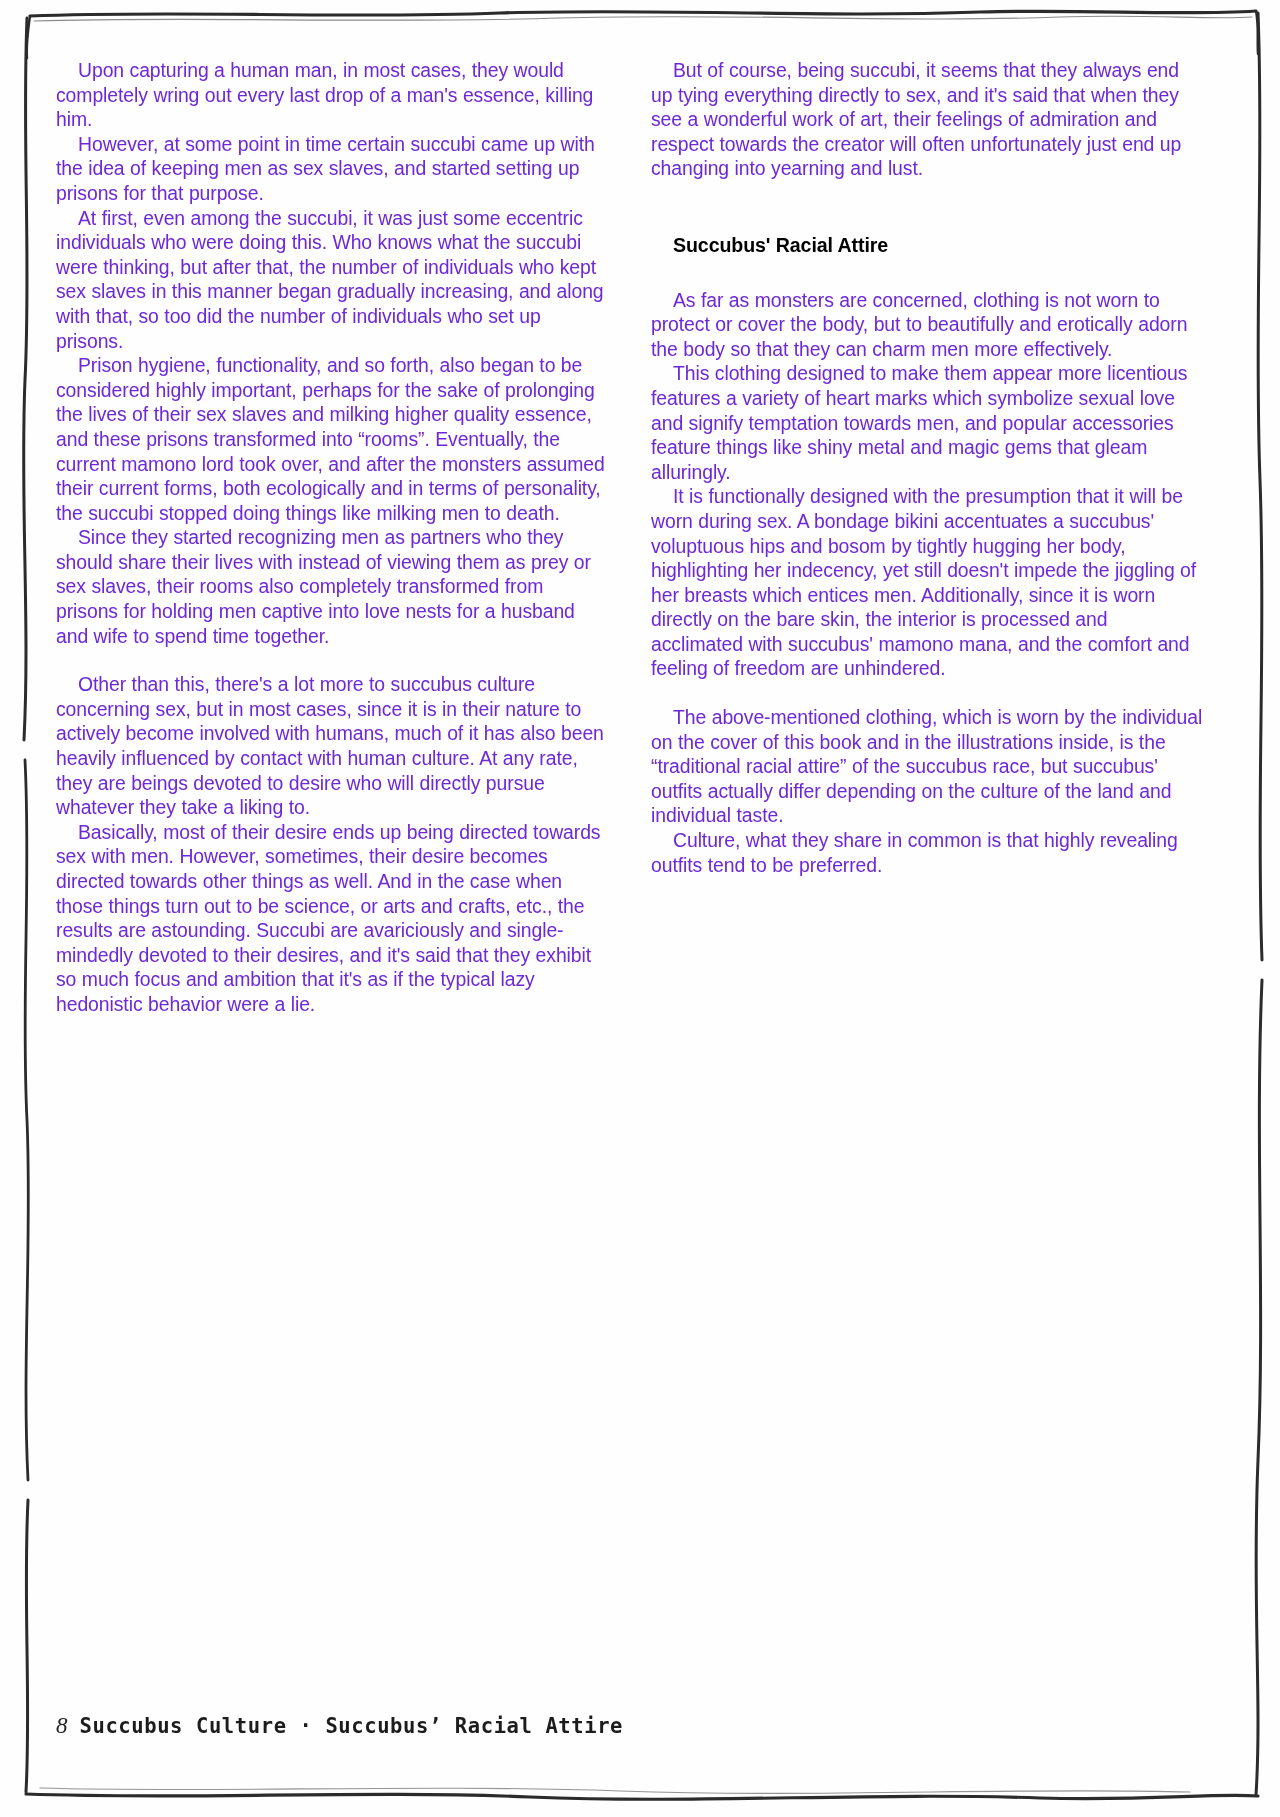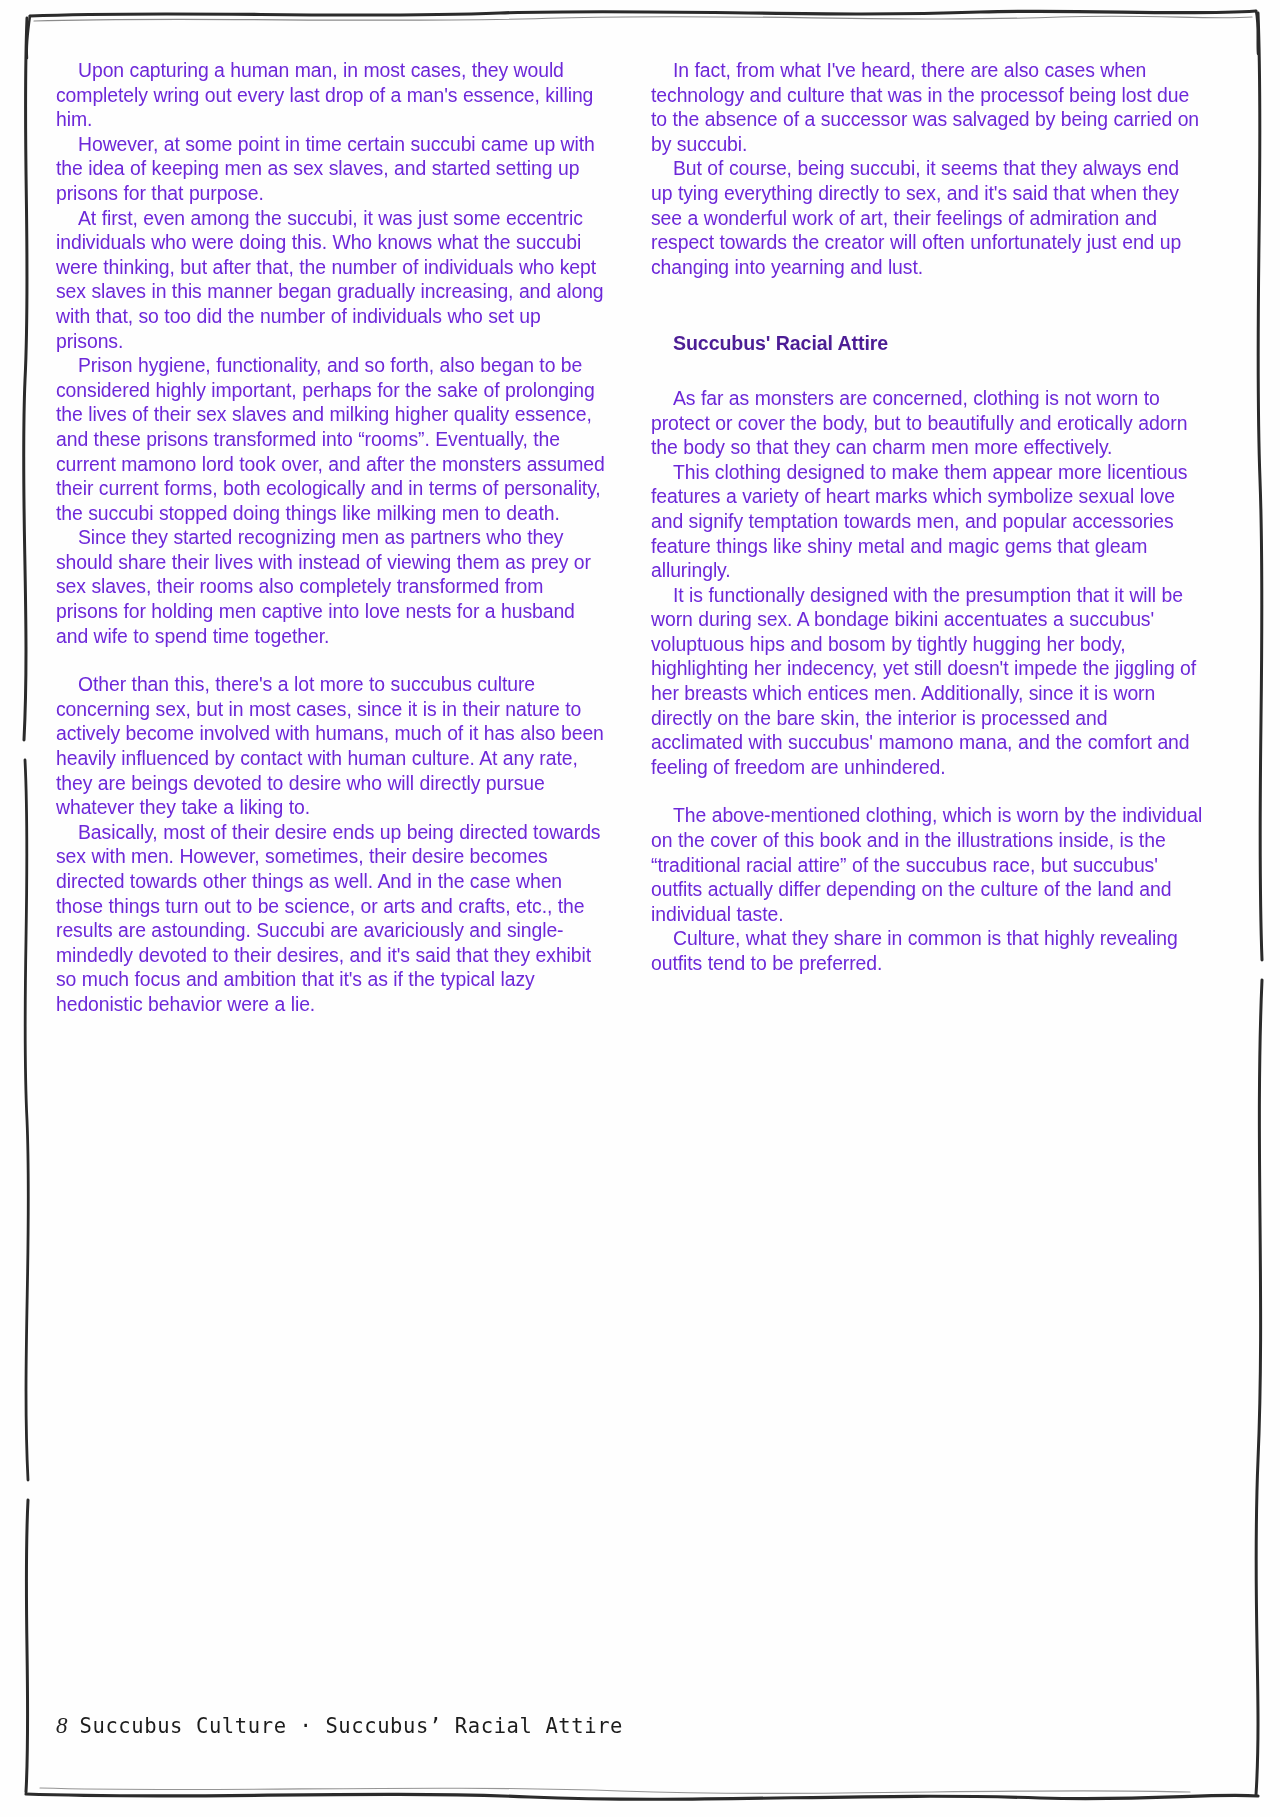--- a/index.html
+++ b/index.html
@@ -60,21 +60,21 @@
   p.para.gap {
     margin-top: 24px;
   }
 
   h2.section-heading {
     margin: 0;
     font-size: 19.6px;
     line-height: 24.6px;
     font-weight: bold;
     text-indent: 22px;
-    color: #4c1d95;
+    color: #000000;
     letter-spacing: -0.1px;
   }
   .heading-block {
     margin-top: 52px;
     margin-bottom: 30px;
   }
 
   
   #footer {
     position: absolute;
@@ -90,41 +90,41 @@
     font-style: italic;
     font-size: 23px;
     color: #222;
     letter-spacing: 0;
   }
   #footer .running-head {
     font-family: "DejaVu Sans Mono", monospace;
     font-size: 20.5px;
     color: #1c1c1c;
     letter-spacing: 0.6px;
+    font-weight: bold;
   }
 </style>
 </head>
 <body>
 
 <div id="page">
 
   <div id="columns">
 
     <div class="column">
       <p class="para">Upon capturing a human man, in most cases, they would completely wring out every last drop of a man's essence, killing him.</p>
       <p class="para">However, at some point in time certain succubi came up with the idea of keeping men as sex slaves, and started setting up prisons for that purpose.</p>
       <p class="para">At first, even among the succubi, it was just some eccentric individuals who were doing this. Who knows what the succubi were thinking, but after that, the number of individuals who kept sex slaves in this manner began gradually increasing, and along with that, so too did the number of individuals who set up prisons.</p>
       <p class="para">Prison hygiene, functionality, and so forth, also began to be considered highly important, perhaps for the sake of prolonging the lives of their sex slaves and milking higher quality essence, and these prisons transformed into “rooms”. Eventually, the current mamono lord took over, and after the monsters assumed their current forms, both ecologically and in terms of personality, the succubi stopped doing things like milking men to death.</p>
       <p class="para">Since they started recognizing men as partners who they should share their lives with instead of viewing them as prey or sex slaves, their rooms also completely transformed from prisons for holding men captive into love nests for a husband and wife to spend time together.</p>
       <p class="para gap">Other than this, there's a lot more to succubus culture concerning sex, but in most cases, since it is in their nature to actively become involved with humans, much of it has also been heavily influenced by contact with human culture. At any rate, they are beings devoted to desire who will directly pursue whatever they take a liking to.</p>
       <p class="para">Basically, most of their desire ends up being directed towards sex with men. However, sometimes, their desire becomes directed towards other things as well. And in the case when those things turn out to be science, or arts and crafts, etc., the results are astounding. Succubi are avariciously and single-mindedly devoted to their desires, and it's said that they exhibit so much focus and ambition that it's as if the typical lazy hedonistic behavior were a lie.</p>
     </div>
 
     <div class="column">
-      <p class="para">In fact, from what I've heard, there are also cases when technology and culture that was in the processof being lost due to the absence of a successor was salvaged by being carried on by succubi.</p>
       <p class="para">But of course, being succubi, it seems that they always end up tying everything directly to sex, and it's said that when they see a wonderful work of art, their feelings of admiration and respect towards the creator will often unfortunately just end up changing into yearning and lust.</p>
 
       <div class="heading-block">
         <h2 class="section-heading">Succubus' Racial Attire</h2>
       </div>
 
       <p class="para">As far as monsters are concerned, clothing is not worn to protect or cover the body, but to beautifully and erotically adorn the body so that they can charm men more effectively.</p>
       <p class="para">This clothing designed to make them appear more licentious features a variety of heart marks which symbolize sexual love and signify temptation towards men, and popular accessories feature things like shiny metal and magic gems that gleam alluringly.</p>
       <p class="para">It is functionally designed with the presumption that it will be worn during sex. A bondage bikini accentuates a succubus' voluptuous hips and bosom by tightly hugging her body, highlighting her indecency, yet still doesn't impede the jiggling of her breasts which entices men. Additionally, since it is worn directly on the bare skin, the interior is processed and acclimated with succubus' mamono mana, and the comfort and feeling of freedom are unhindered.</p>
       <p class="para gap">The above-mentioned clothing, which is worn by the individual on the cover of this book and in the illustrations inside, is the “traditional racial attire” of the succubus race, but succubus' outfits actually differ depending on the culture of the land and individual taste.</p>

